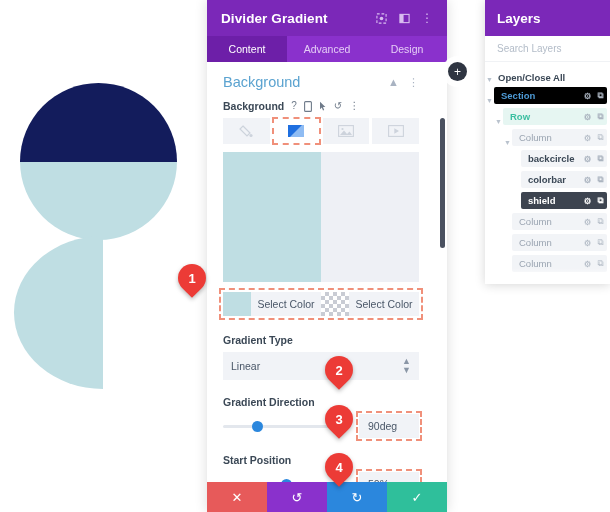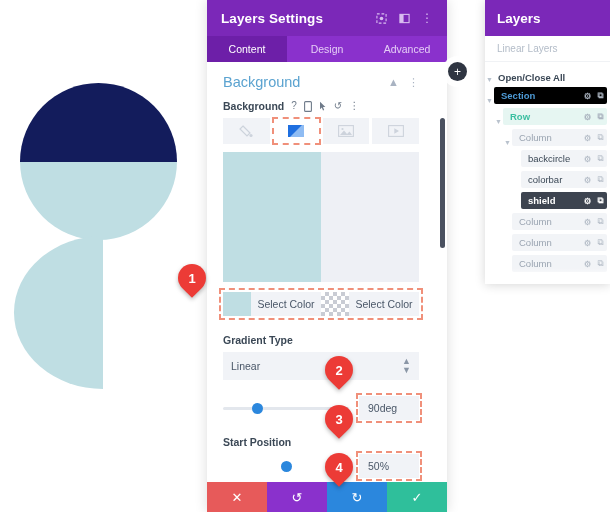--- a/index.html
+++ b/index.html
@@ -179,21 +179,21 @@
   .layer-row .twisty { width: 9px; text-align:center; color:#b9c2cd; font-size: 7px; flex:0 0 9px;}
   .layer-pill {
     flex: 1; height: 17px; display: flex; align-items: center;
     padding-left: 7px; margin-right: 3px; border-radius: 2px;
   }
   .layer-name { flex: 1; }
   .layer-ico { width: 13px; text-align: center; color: #aab3bf; font-size: 8.5px; }
   .lp-plain  { background: #f2f4f7; color: #9aa4b1; }
   .lp-section{ background: #000000; color: #4e9bd6; font-weight: bold; }
   .lp-row    { background: #e6f6f2; color: #3bbfa1; font-weight: bold; }
-  .lp-child  { background: #f2f4f7; color: #3b4856; font-weight: normal; }
+  .lp-child  { background: #f2f4f7; color: #3b4856; font-weight: bold; }
   .lp-active { background: #3d4450; color: #ffffff; font-weight: bold; }
   .lp-active .layer-ico { color: #ffffff; }
   .openclose { font-size: 9.5px; color: #3b4856; font-weight: bold; padding-left: 4px;}
   .fade-bottom {
     position:absolute; left:0; right:0; bottom:0; height: 16px;
     background: linear-gradient(to bottom, rgba(255,255,255,0), #fff 75%);
   }
 
   
   .marker {
@@ -220,40 +220,40 @@
     <div class="circle-split">
       <div class="top-half" id="circ-top" style="background: rgb(19, 28, 92);"></div>
       <div class="bottom-half" id="circ-bot" style="background: rgb(191, 222, 227);"></div>
     </div>
     <div class="half-circle" id="half-circ" style="background: rgb(191, 222, 227);"></div>
   </div>
 
   <div class="settings-panel">
 
     <div class="panel-header">
-      <div class="panel-title">Layers Settings</div>
+      <div class="panel-title">Divider Gradient</div>
       <div class="hdr-icon">
         <svg width="11" height="11" viewBox="0 0 12 12">
             <rect x="1" y="1" width="10" height="10" fill="none" stroke="#d9bdf0" stroke-width="1.2" stroke-dasharray="3 2"></rect>
             <circle cx="6" cy="6" r="2" fill="#d9bdf0"></circle>
           </svg>
       </div>
       <div class="hdr-icon">
         <svg width="11" height="11" viewBox="0 0 12 12">
             <rect x="1" y="1.5" width="10" height="9" fill="none" stroke="#d9bdf0" stroke-width="1.2"></rect>
             <rect x="1" y="1.5" width="4" height="9" fill="#d9bdf0"></rect>
           </svg>
       </div>
       <div class="hdr-icon">⋮</div>
     </div>
 
     <div class="panel-tabs">
       <div class="tab active">Content</div>
+      <div class="tab">Advanced</div>
       <div class="tab">Design</div>
-      <div class="tab">Advanced</div>
     </div>
 
     <div class="panel-body">
       <div class="panel-scroll">
 
         <div class="section-head">
           <div class="section-title">Background</div>
           <div class="chev">▲</div>
           <div class="dots">⋮</div>
         </div>
@@ -315,20 +315,21 @@
             <span class="color-label">Select Color</span>
           </div>
         </div>
 
         <div class="sub-label">Gradient Type</div>
         <div class="select-box">
           <span class="sv">Linear</span>
           <span class="caret">▲<br>▼</span>
         </div>
 
+        <div class="sub-label">Gradient Direction</div>
         <div class="slider-row">
           <div class="slider">
             <div class="track"></div>
             <div class="knob" id="knob-dir" style="left: calc(25% - 2.75px);"></div>
           </div>
           <div class="val-box">90deg</div>
         </div>
 
         <div class="sub-label">Start Position</div>
         <div class="slider-row">
@@ -348,21 +349,21 @@
       <div class="fbtn fb-undo">↺</div>
       <div class="fbtn fb-redo">↻</div>
       <div class="fbtn fb-save">✓</div>
     </div>
   </div>
 
   <div class="add-btn">+</div>
 
   <div class="layers-panel">
     <div class="layers-header">Layers</div>
-    <div class="layers-search">Linear Layers</div>
+    <div class="layers-search">Search Layers</div>
     <div class="layer-row">
       <span class="twisty">▼</span>
       <span class="openclose">Open/Close All</span>
     </div>
     <div id="layer-rows">
         <div class="layer-row">
           <span style="flex: 0 0 0px;"></span>
           <span class="twisty">▼</span>
           <span class="layer-pill lp-section">
             <span class="layer-name">Section</span>

